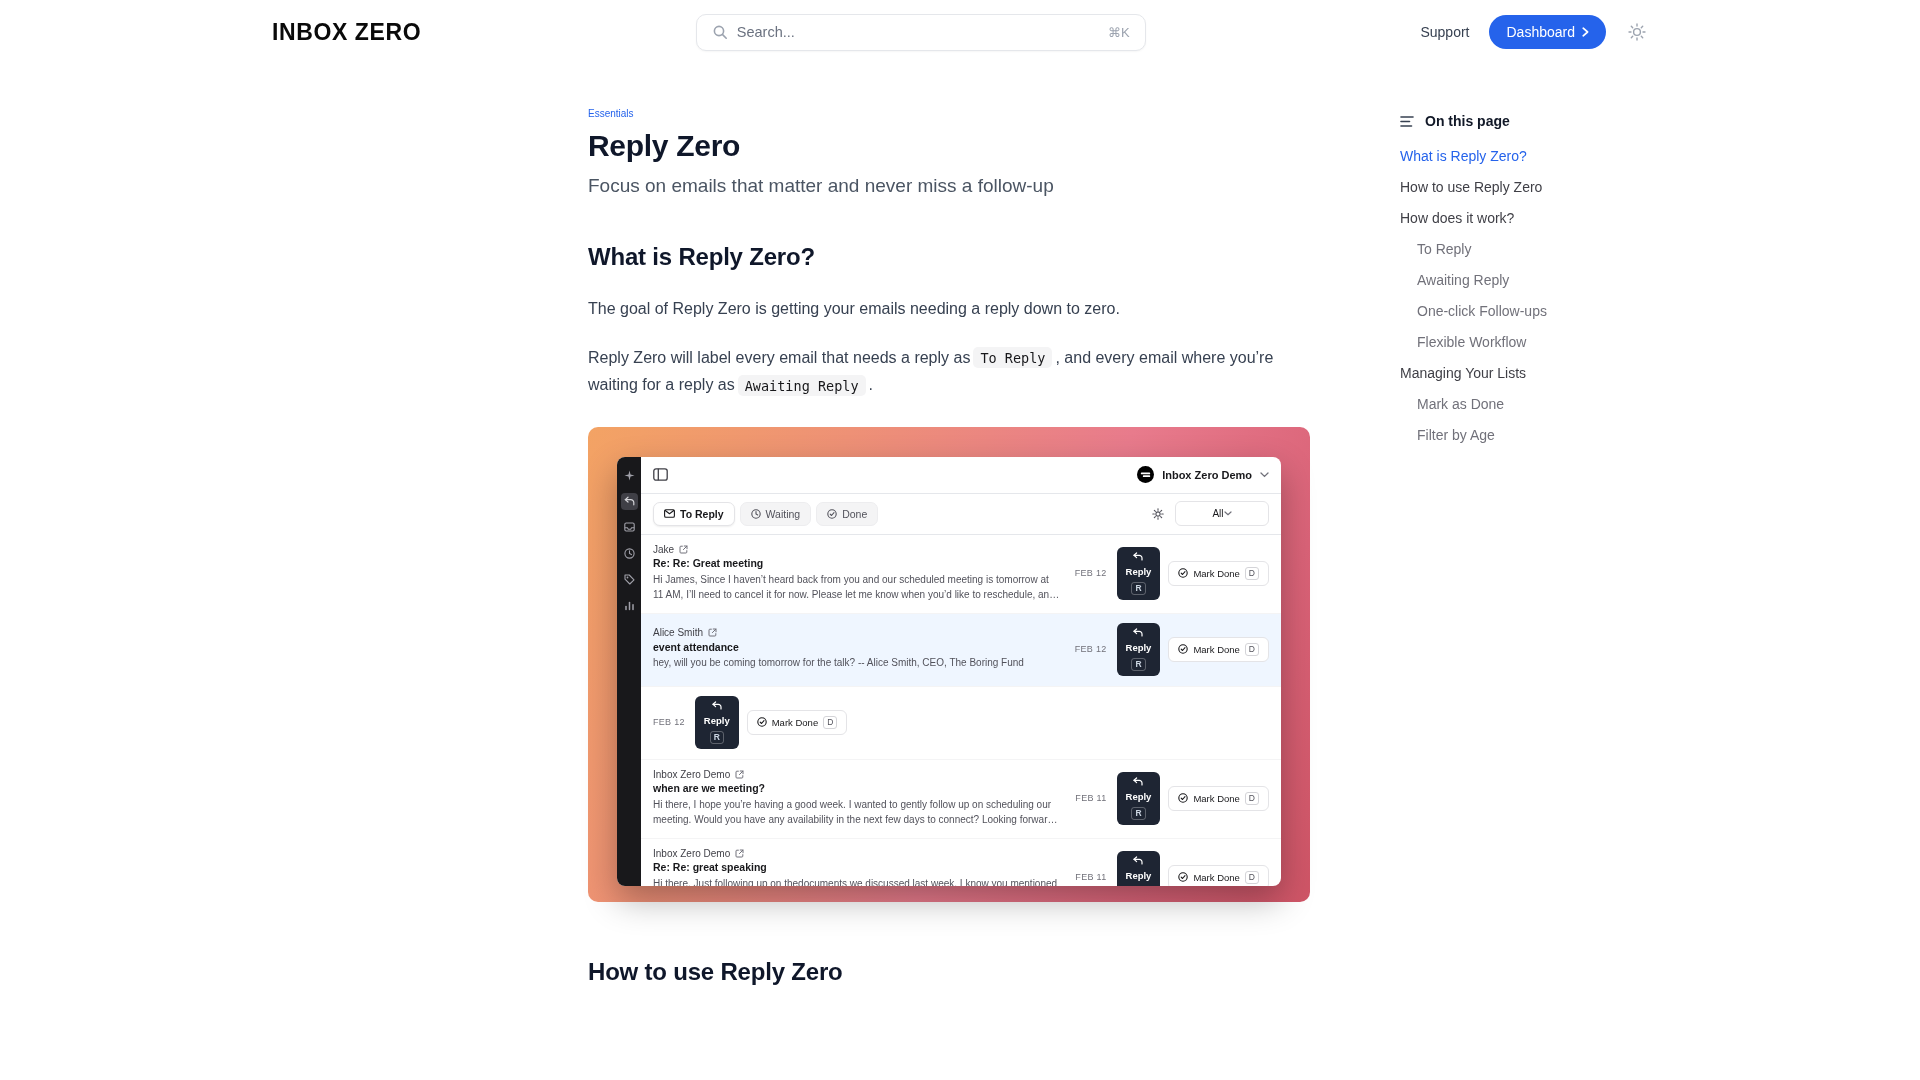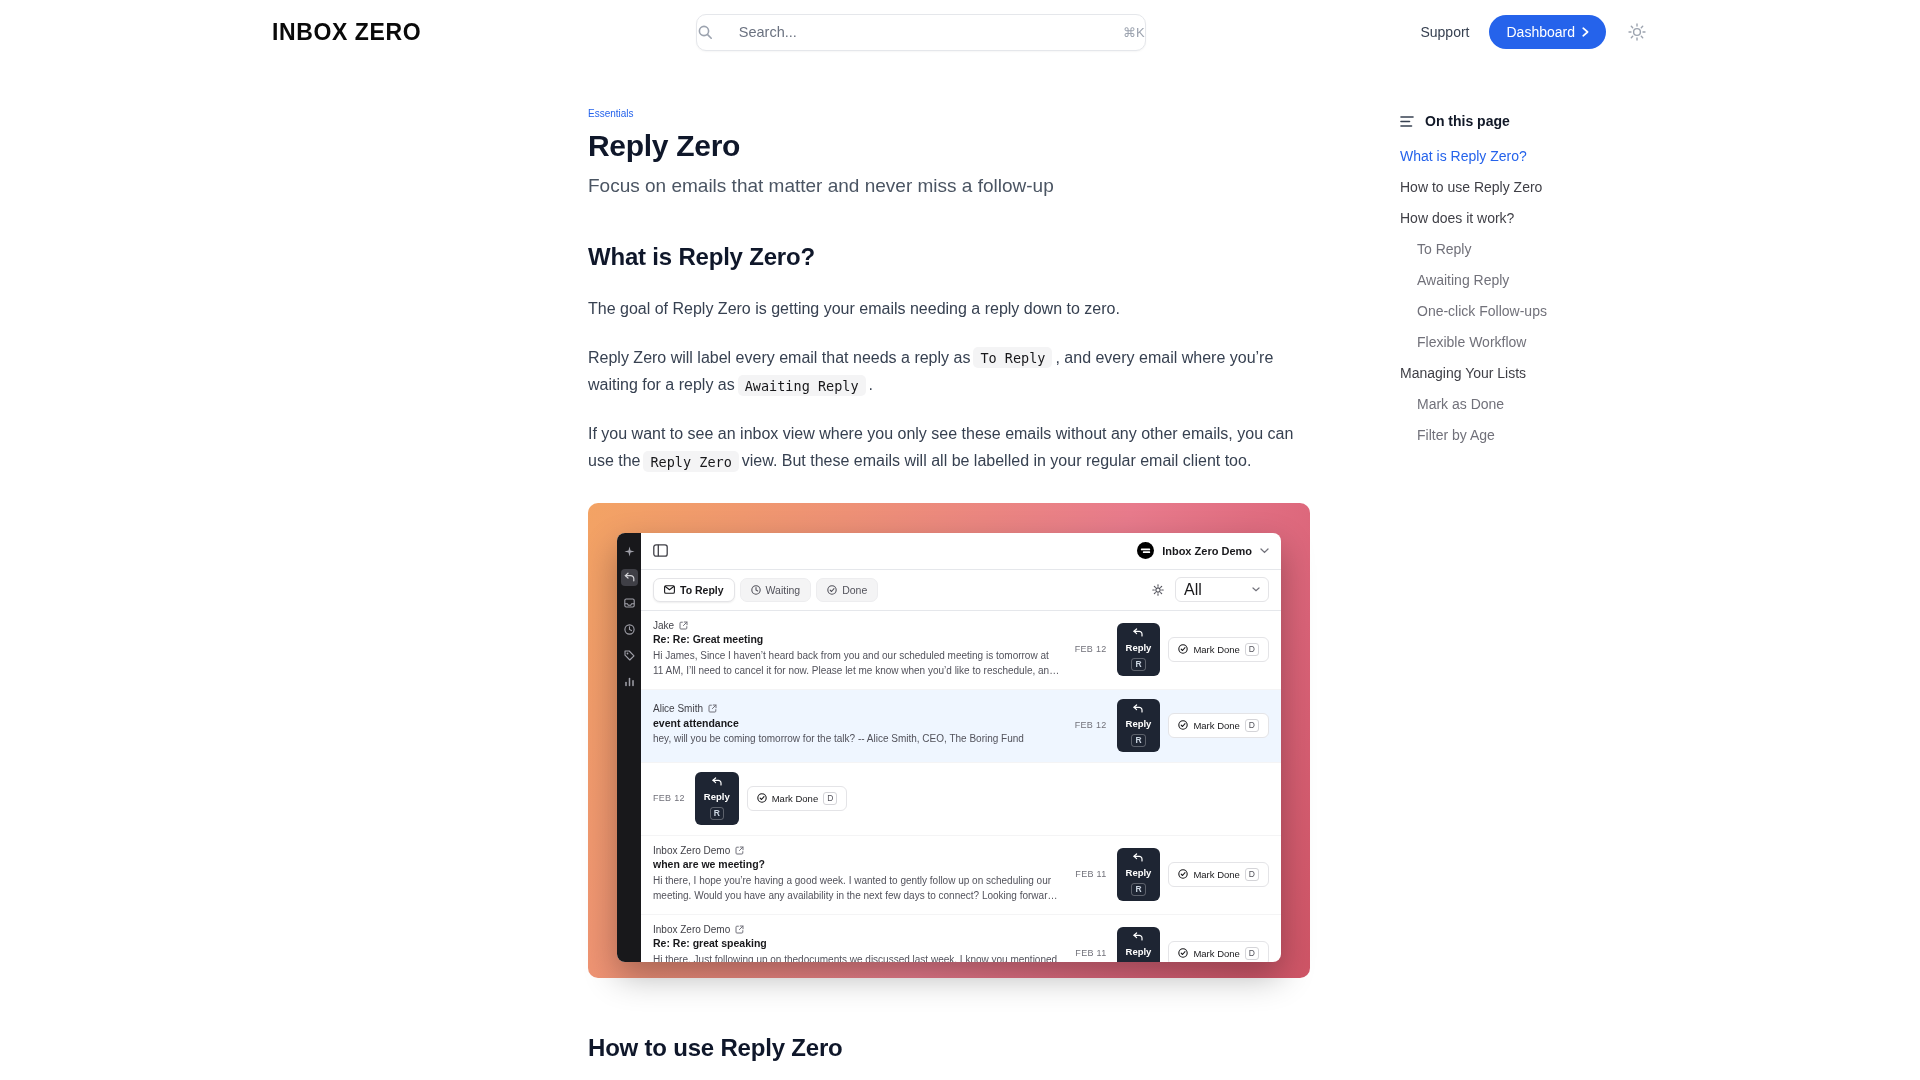--- a/index.html
+++ b/index.html
@@ -9,21 +9,21 @@
     background:#ffffff; color:#111827;
     font-family:"Liberation Sans", sans-serif;
   }
 
   
   .header { height:64px; display:flex; align-items:center; }
   .header-inner { width:1376px; margin:0 auto; display:flex; align-items:center; justify-content:space-between; }
   .logo { font-size:23px; font-weight:800; letter-spacing:.6px; color:#0a0a0a; cursor:pointer; white-space:nowrap; }
   .search {
     width:450px; height:37px; border:1px solid #e5e7eb; border-radius:10px;
-    display:flex; align-items:center; gap:26px; padding:0 0;
+    display:flex; align-items:center; gap:9px; padding:0 15px;
     box-shadow:0 1px 2px rgba(0,0,0,.04); background:#fff; cursor:text;
   }
   .search-placeholder { flex:1; font-size:14.5px; color:#6b7280; }
   .search-kbd { font-size:13px; color:#9ca3af; }
   .nav { display:flex; align-items:center; gap:20px; }
   .support { font-size:14px; color:#374151; cursor:pointer; }
   .dashboard-btn {
     display:flex; align-items:center; gap:7px;
     background:#2563eb; color:#fff; border:none; border-radius:9999px;
     font-size:14px; font-weight:500; padding:9px 17px; cursor:pointer;
@@ -78,22 +78,22 @@
   }
   .tabs-group { display:flex; gap:5px; }
   .tab {
     display:flex; align-items:center; gap:5px; font-size:10.5px; color:#52525b;
     background:#f4f4f5; border:1px solid #ededef; border-radius:7px; padding:5px 10px;
   }
   .tab.active { background:#fff; border-color:#e4e4e7; box-shadow:0 1px 2px rgba(0,0,0,.07); color:#18181b; font-weight:700; }
   .tabs-right { display:flex; align-items:center; gap:11px; }
   .select {
     width:94px; height:25px; border:1px solid #e4e4e7; border-radius:6px; background:#fff;
-    display:flex; align-items:center; justify-content:space-between; padding:0 8px;
-    font-size:16px; color:#18181b;
+    display:flex; align-items:center; justify-content:center; padding:0 8px;
+    font-size:10px; color:#18181b;
   }
   .select .chev { color:#71717a; display:flex; }
 
   .email-list { flex:1; overflow:hidden; }
   .email-row { display:flex; align-items:center; gap:10px; padding:9px 12px 10px; border-bottom:1px solid #f4f4f5; }
   .email-row.highlight { background:#eff6ff; }
   .email-content { flex:1; min-width:0; padding-right:4px; }
   .email-sender { display:flex; align-items:center; gap:5px; font-size:10px; color:#3f3f46; margin-bottom:2.5px; }
   .email-subject { font-size:10.5px; font-weight:700; color:#18181b; margin-bottom:2.5px; }
   .email-snippet {
@@ -176,21 +176,20 @@
     <p class="breadcrumb">Essentials</p>
     <h1 class="page-title">Reply Zero</h1>
     <p class="subtitle">Focus on emails that matter and never miss a follow-up</p>
 
     <h2 class="section-heading">What is Reply Zero?</h2>
 
     <p class="para">The goal of Reply Zero is getting your emails needing a reply down to zero.</p>
 
     <p class="para"><span>Reply Zero will label every email that needs a reply as</span><code>To Reply</code><span>, and every email where you’re waiting for a reply as</span><code>Awaiting Reply</code><span>.</span></p>
 
-    <p class="para"><span>If you want to see an inbox view where you only see these emails without any other emails, you can use the</span><code>Reply Zero</code><span>view. But these emails will all be labelled in your regular email client too.</span></p>
 
     <div class="hero">
       <div class="demo-card">
 
         <div class="demo-rail">
           <span class="rail-icon">
             <svg width="11" height="11" viewBox="0 0 11 11">
                 <path d="M5.5 0.5 L6.5 4.5 L10.5 5.5 L6.5 6.5 L5.5 10.5 L4.5 6.5 L0.5 5.5 L4.5 4.5 Z" fill="#a1a1aa"></path>
               </svg>
           </span>

